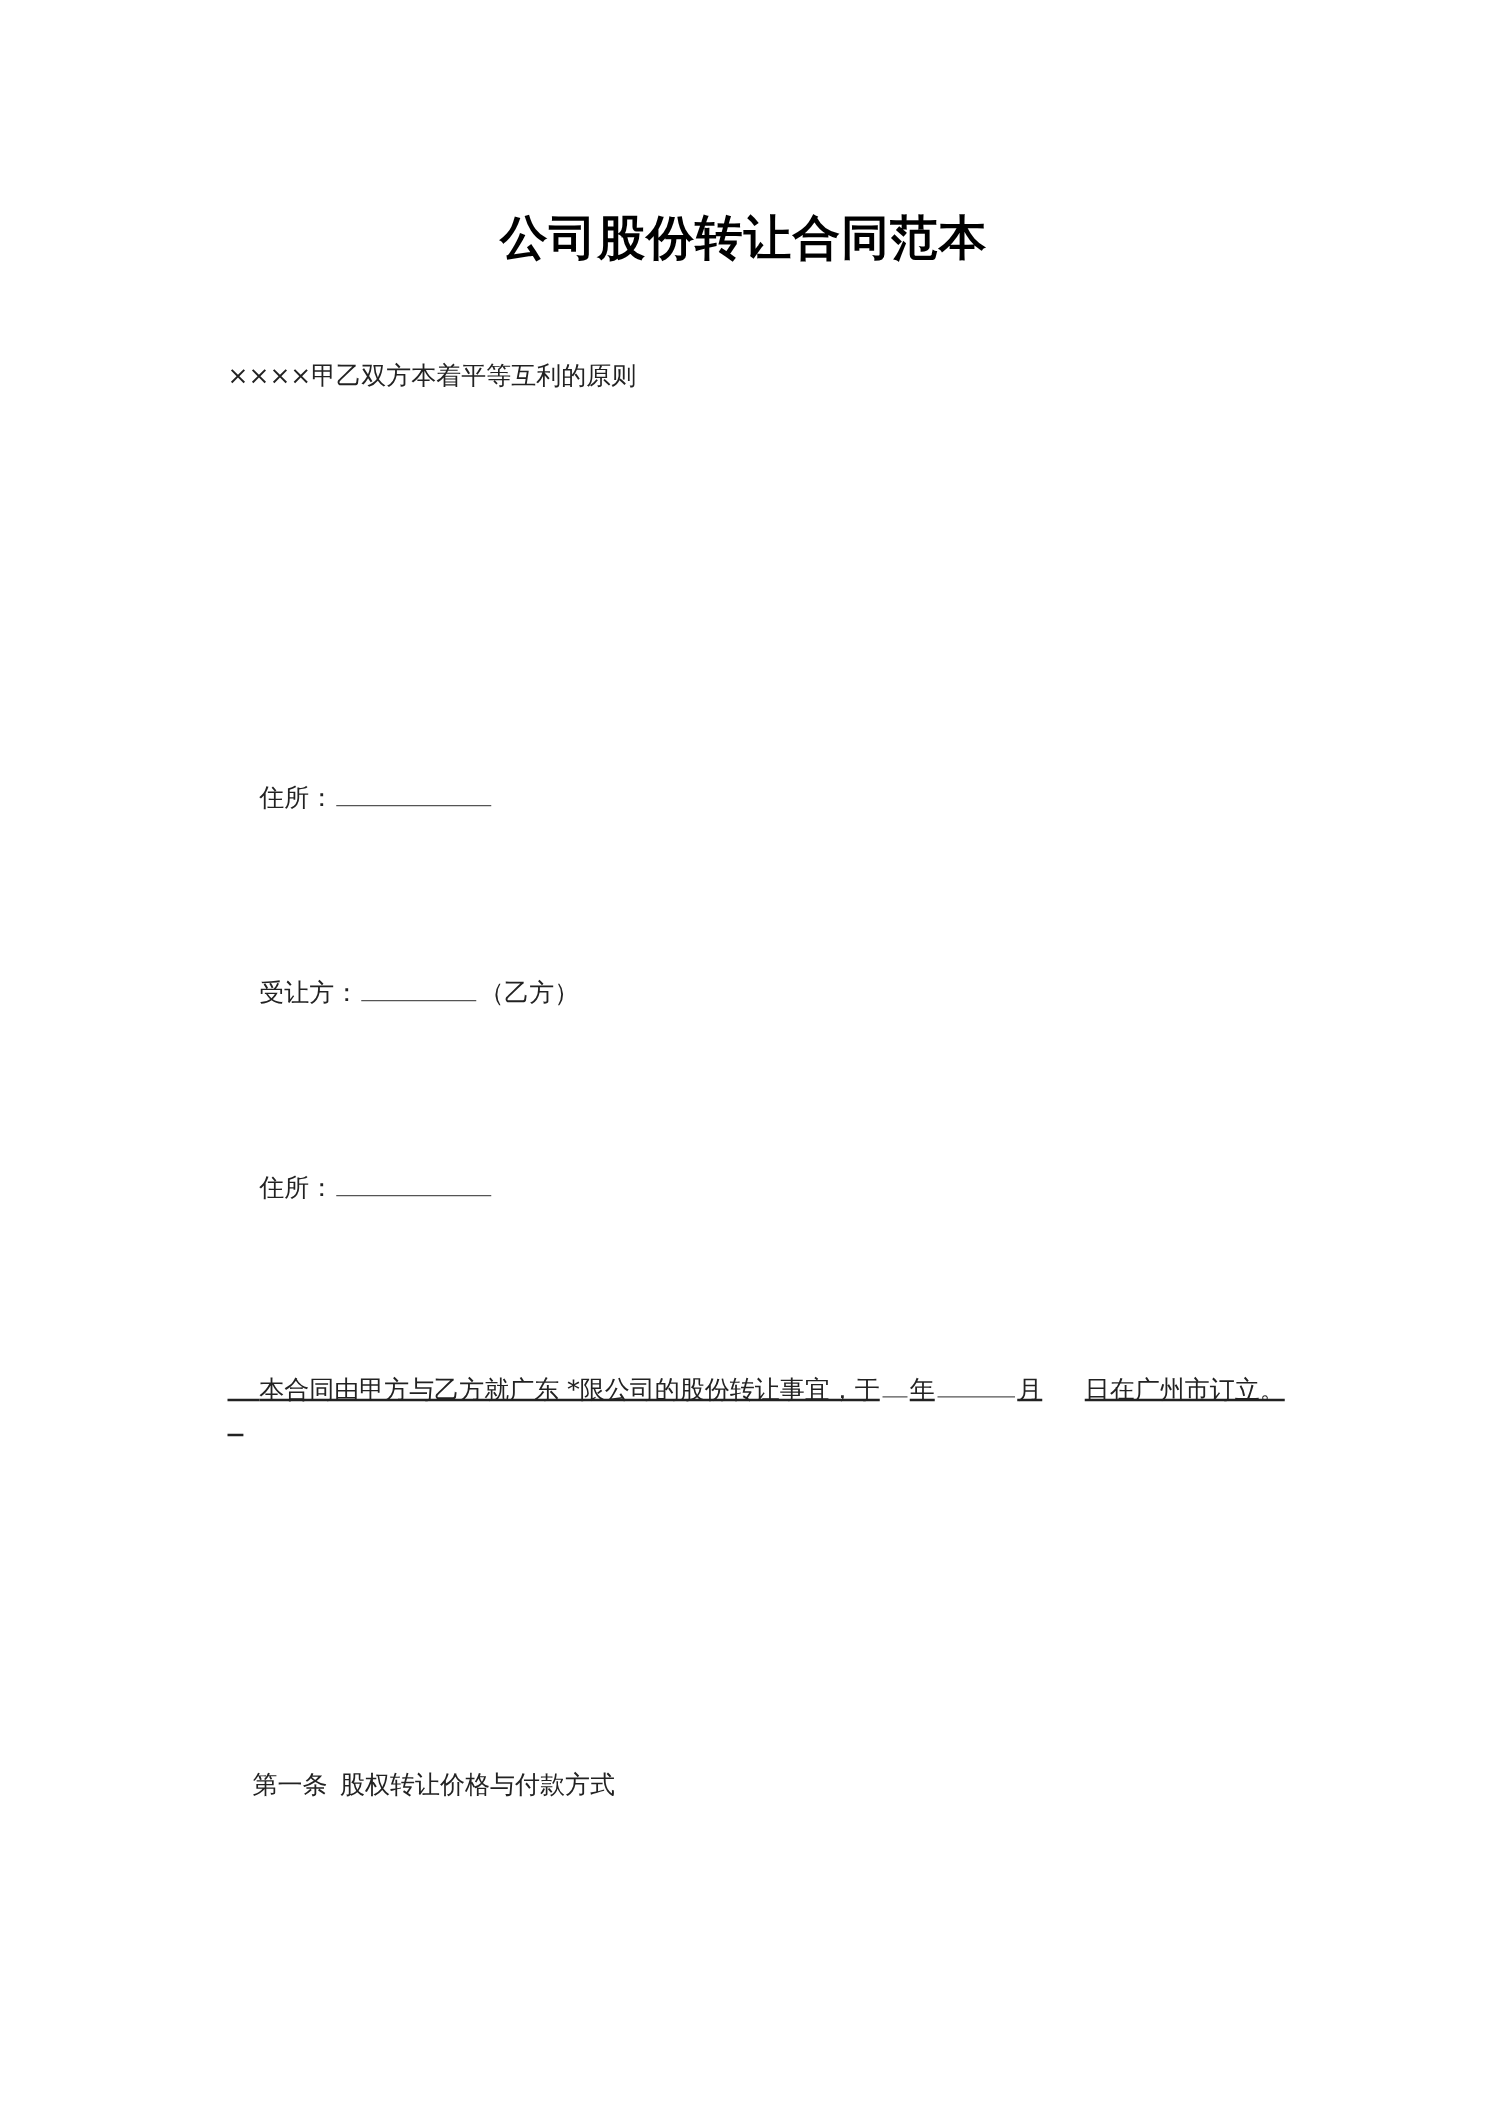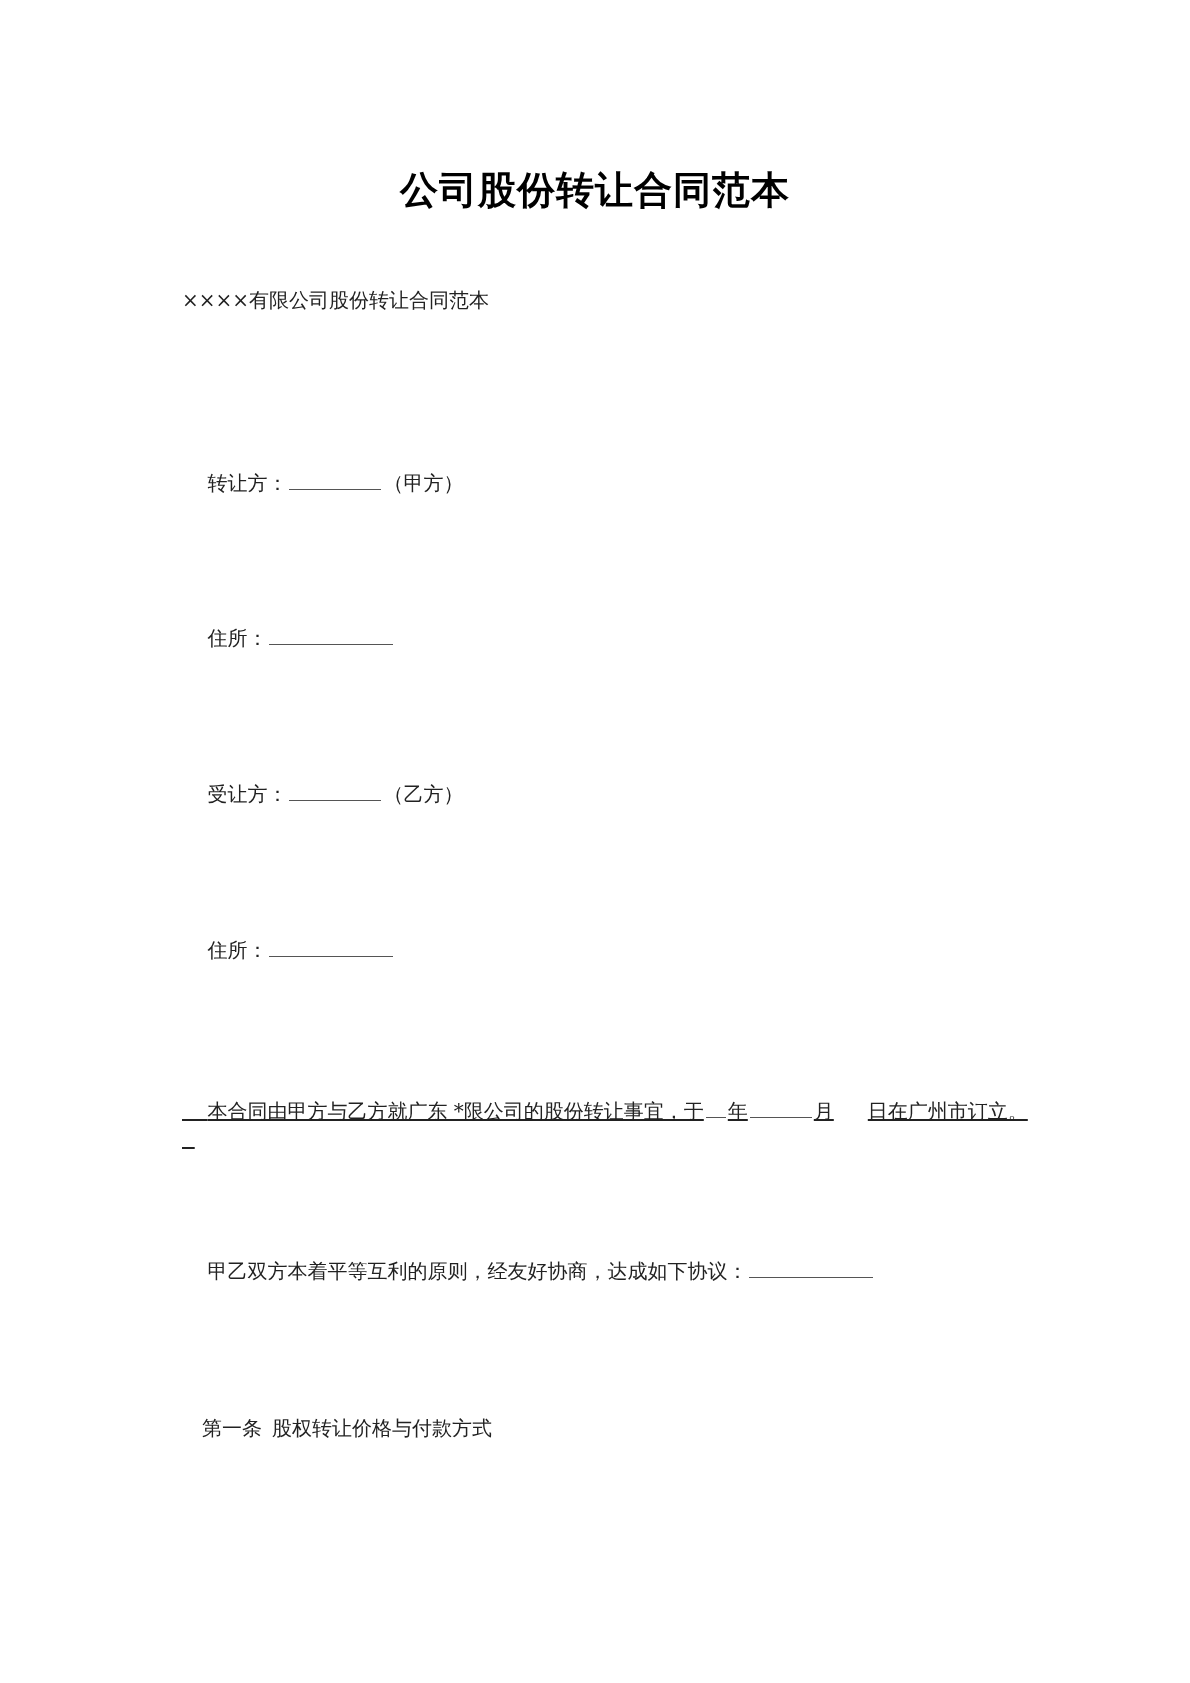--- a/index.html
+++ b/index.html
@@ -52,43 +52,37 @@
     }
     .gap { display: inline-block; }
   </style>
 </head>
 <body>
 
 <div class="page">
 
   <div class="title">公司股份转让合同范本</div>
 
-  <div class="line" style="top:286px;">××××有限公司股份转让合同范本</div>
+  <div class="line" style="top:286px;">××××甲乙双方本着平等互利的原则</div>
 
-  <div class="line" style="top:441px;">
-    <span>转让方：</span><span class="blank" style="width:92px;"></span><span>（甲方）</span>
-  </div>
 
   <div class="line" style="top:596px;">
     <span>住所：</span><span class="blank" style="width:124px;"></span>
   </div>
 
   <div class="line" style="top:752px;">
     <span>受让方：</span><span class="blank" style="width:92px;"></span><span>（乙方）</span>
   </div>
 
   <div class="line" style="top:908px;">
     <span>住所：</span><span class="blank" style="width:124px;"></span>
   </div>
 
   <div class="line" style="top:1069px;text-decoration:underline;">
     <span>本合同由甲方与乙方就广东 *限公司的股份转让事宜，于</span><span class="blank" style="width:20px;"></span><span>年</span><span class="blank" style="width:62px;"></span><span>月</span><span class="gap" style="width:34px;"></span><span>日在广州市订立。</span>
   </div>
 
-  <div class="line" style="top:1229px;">
-    <span>甲乙双方本着平等互利的原则，经友好协商，达成如下协议：</span><span class="blank" style="width:124px;"></span>
-  </div>
 
   <div class="line" style="top:1386px;font-family:Liberation Serif, serif;">
     <span>第一条</span><span class="gap" style="width:10px;"></span><span>股权转让价格与付款方式</span>
   </div>
 
 </div>
 
 </body></html>

